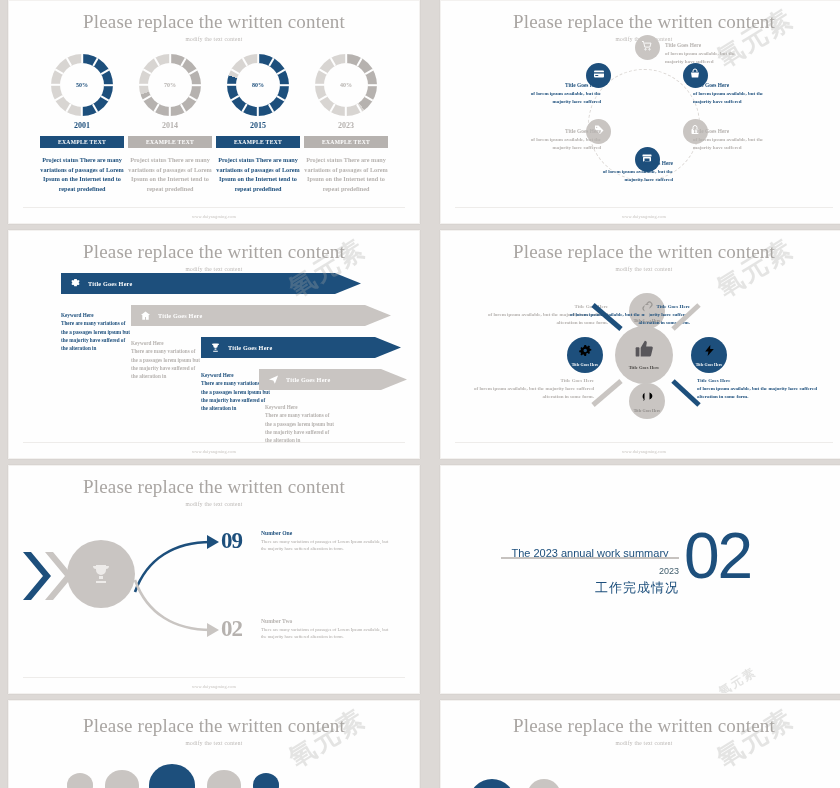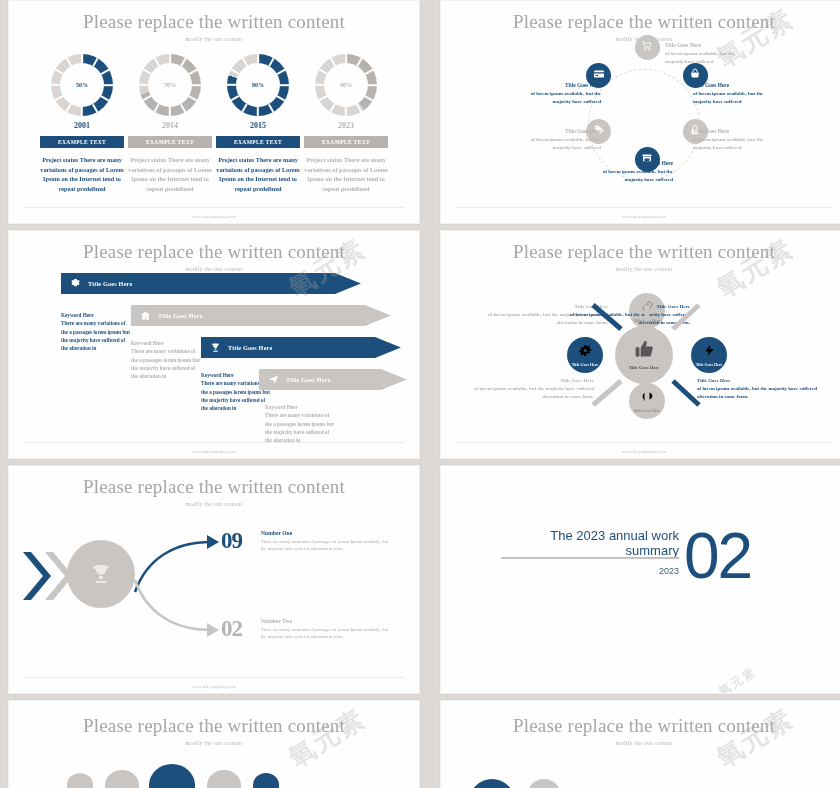--- a/index.html
+++ b/index.html
@@ -167,21 +167,21 @@
   }
   .big-circle svg{ width:24px; height:26px; fill:#edebe9; }
   .num{ position:absolute; font-size:23px; font-weight:bold; font-family:"Liberation Serif",serif; letter-spacing:-1px;}
   .ntext{ position:absolute; width:132px; }
   .ntext b{ display:block; font-size:5.6px; margin-bottom:2px; }
   .ntext p{ font-size:4.6px; line-height:1.6; color:#b0acA9; color:#aeaaa7; }
 
   
   .sec{ position:absolute; inset:0; }
   .sec-line{ position:absolute; left:60px; top:91px; width:178px; height:1.5px; background:#c6c2bf; }
-  .sec-en{ position:absolute; left:60px; top:62px; width:178px; text-align:right; font-size:13px; color:#1d4f7c; font-family:"Liberation Sans",sans-serif;}
+  .sec-en{ position:absolute; left:60px; top:81px; width:178px; text-align:center; font-size:11px; color:#1d4f7c; font-family:"Liberation Sans",sans-serif;}
   .sec-yr{ position:absolute; left:60px; top:100px; width:178px; text-align:right; font-size:9px; color:#44606f; font-family:"Liberation Sans",sans-serif;}
   .sec-cn{ position:absolute; left:60px; top:113px; width:178px; text-align:right; font-size:13px; color:#1d4f7c; font-family:"DejaVu Sans",sans-serif; letter-spacing:1px;}
   .sec-big{ position:absolute; left:243px; top:60px; font-size:64px; line-height:.95; color:#1d4f7c; font-family:"Liberation Sans",sans-serif; font-weight:400; letter-spacing:-2px;}
 
   
   .blob{ position:absolute; border-radius:50% 50% 45% 45%; }
 </style>
 </head>
 <body>
 
@@ -469,20 +469,21 @@
       </div>
     <div class="s-footline"></div>
     <div class="s-foot">www.daiyangming.com</div>
   </div>
 
   <div class="slide shift">
     <div class="sec">
       <div class="sec-en">The 2023 annual work summary</div>
       <div class="sec-line"></div>
       <div class="sec-yr">2023</div>
+      <div class="sec-cn">工作完成情况</div>
       <div class="sec-big">02</div>
     </div>
     <div class="wm" style="top:auto;bottom:2px;right:10px;height:40px;font-size:12px;">氧元素</div>
   </div>
 
   <div class="slide">
     <div class="s-title" style="margin-top:14px">Please replace the written content</div>
     <div class="s-sub">modify the text content</div>
     <div id="blobHostL">
         <div class="blob" style="left: 58px; top: 72px; width: 26px; height: 24px; background: rgb(201, 197, 194);"></div>

